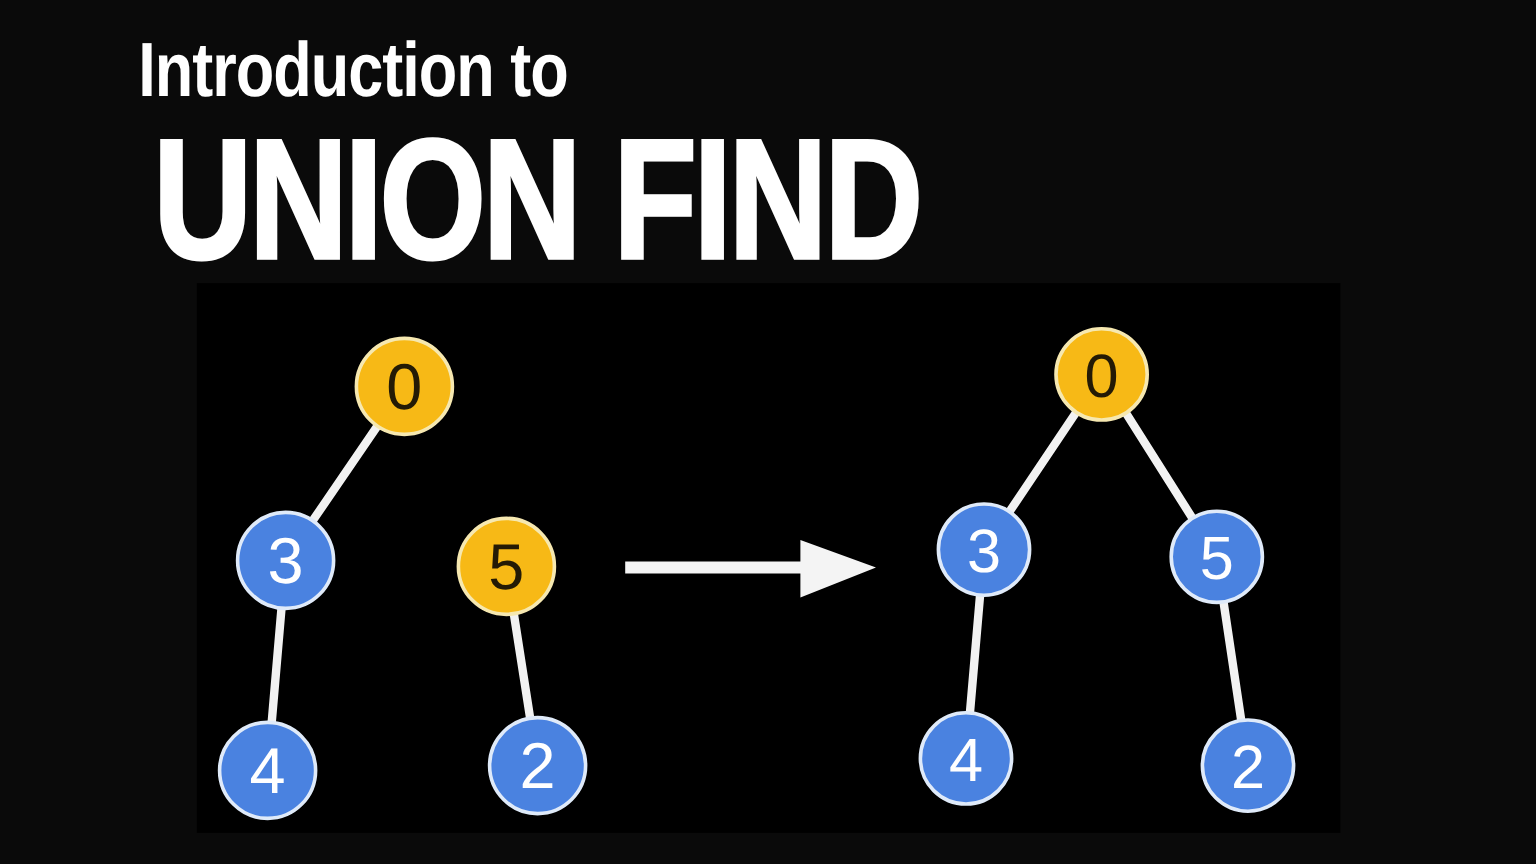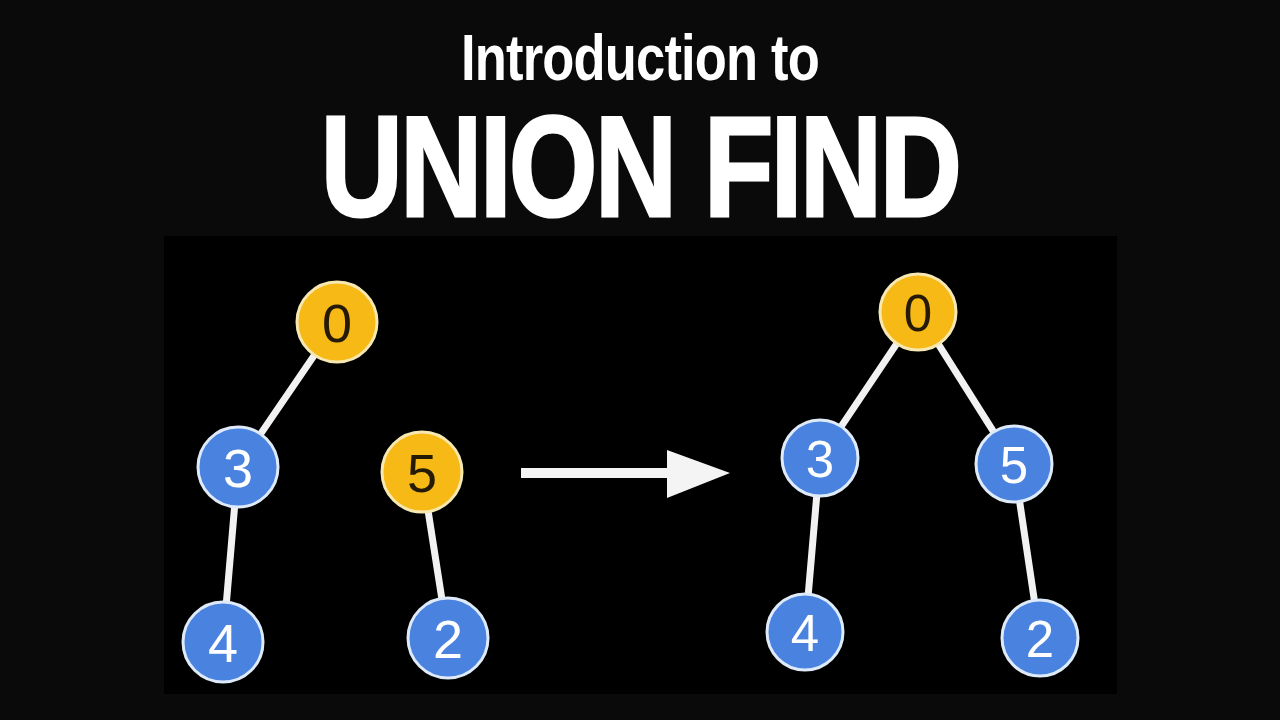--- a/index.html
+++ b/index.html
@@ -15,21 +15,21 @@
     overflow: hidden;
     font-family: "Liberation Sans", sans-serif;
   }
 
   
   .title-block {
     position: absolute;
     left: 0;
     top: 26px;
     width: 1280px;
-    text-align: center;
+    text-align: left;
     user-select: none;
   }
   .title-line1 {
     display: block;
     color: #ffffff;
     font-family: "Liberation Sans", sans-serif;
     font-weight: 700;
     font-size: 64px;
     line-height: 64px;
     letter-spacing: -1px;

